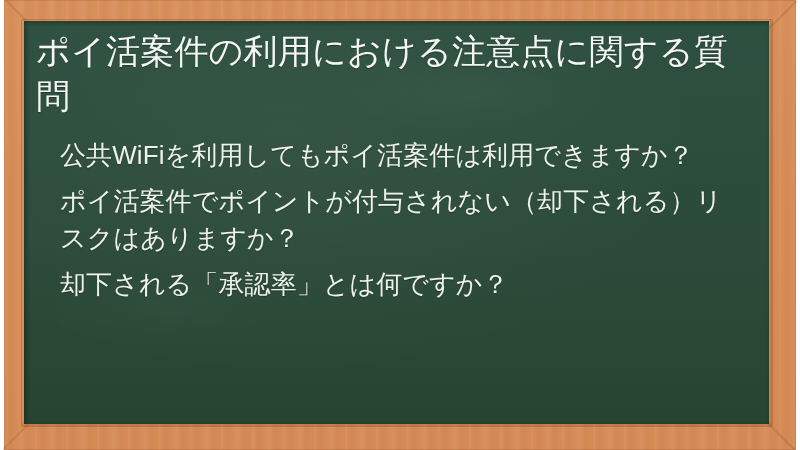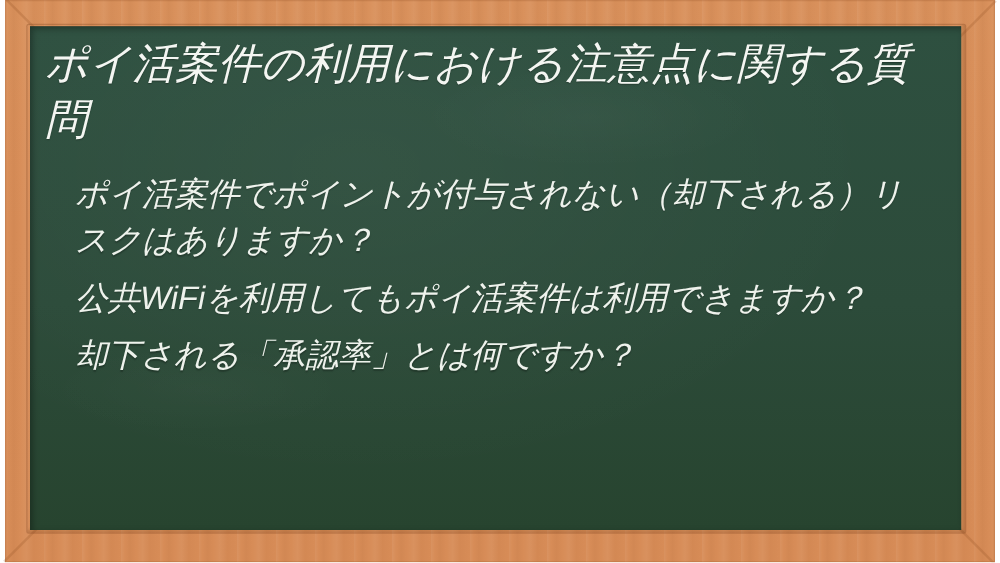--- a/index.html
+++ b/index.html
@@ -93,21 +93,20 @@
 
   
   .board-content {
     position: absolute;
     left: 0;
     top: 0;
     right: 0;
     bottom: 0;
     padding: 8px 14px 4px 6px;
     box-sizing: border-box;
-    font-style: italic;
   }
 
   .title {
     margin: 0;
     padding: 0 6px 0 6px;
     color: #f4f6f2;
     font-size: 34px;
     line-height: 1.33;
     font-weight: 400;
     letter-spacing: 0.2px;
@@ -145,22 +144,22 @@
   <div class="frame-inner-bevel"></div>
 
   <div class="board">
     <div class="dust"></div>
 
     <div class="board-content">
 
       <h1 class="title">ポイ活案件の利用における注意点に関する質問</h1>
 
       <ul class="qlist">
+        <li>公共WiFiを利用してもポイ活案件は利用できますか？</li>
         <li>ポイ活案件でポイントが付与されない（却下される）リスクはありますか？</li>
-        <li>公共WiFiを利用してもポイ活案件は利用できますか？</li>
         <li>却下される「承認率」とは何ですか？</li>
       </ul>
 
     </div>
 
   </div>
 
 </div>
 
 </body></html>

